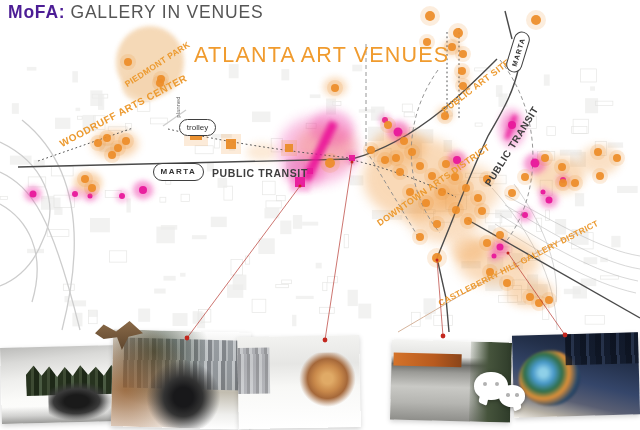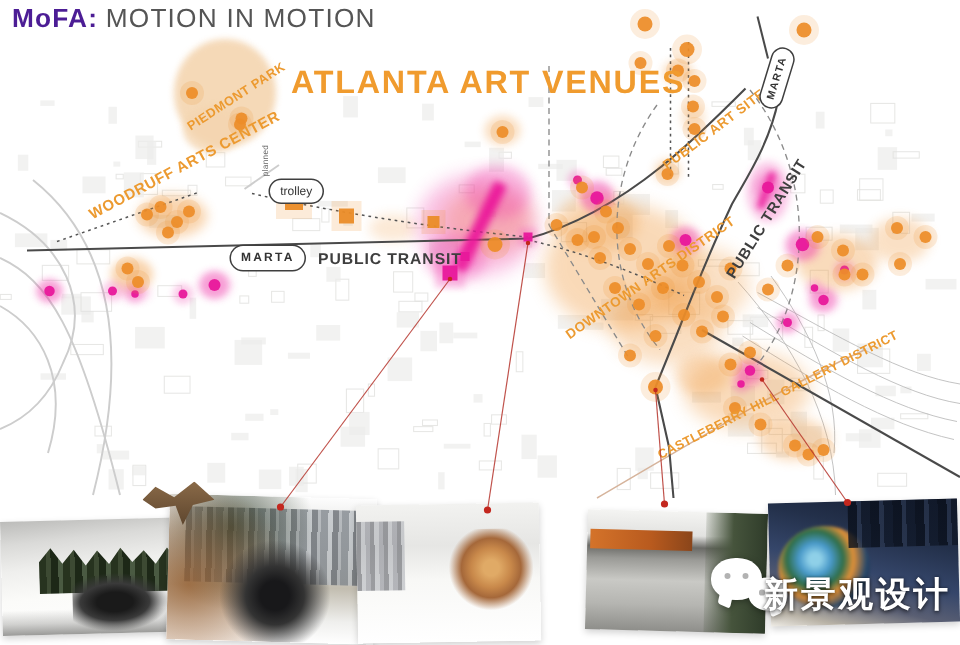--- a/index.html
+++ b/index.html
@@ -480,37 +480,37 @@
         <circle cx="549" cy="300" r="4" fill="#ed8d29" opacity="0.93"></circle>
         <rect x="184" y="122" width="24" height="24" fill="#ef8e2a" opacity="0.18"></rect>
         <rect x="190" y="128" width="12" height="12" fill="#ea8c28" opacity="0.95"></rect>
         <rect x="221" y="134" width="20" height="20" fill="#ef8e2a" opacity="0.18"></rect>
         <rect x="226" y="139" width="10" height="10" fill="#ea8c28" opacity="0.95"></rect>
         <rect x="281" y="140" width="16" height="16" fill="#ef8e2a" opacity="0.18"></rect>
         <rect x="285" y="144" width="8" height="8" fill="#ea8c28" opacity="0.95"></rect>
       </g>
     </svg>
   <div id="labels">
-      <div class="maplabel" style="left: 194px; top: 45px; font-size: 21.5px; font-weight: 700; letter-spacing: 1.2px; color: rgb(240, 155, 46); transform: rotate(0deg);">ATLANTA ART VENUES</div>
+      <div class="maplabel" style="left: 194px; top: 45px; font-size: 21.5px; font-weight: 400; letter-spacing: 1.2px; color: rgb(240, 155, 46); transform: rotate(0deg);">ATLANTA ART VENUES</div>
       <div class="maplabel" style="left: 128px; top: 80px; font-size: 8.5px; font-weight: 700; letter-spacing: 0.4px; color: rgb(236, 154, 48); transform: rotate(-33deg);">PIEDMONT PARK</div>
       <div class="maplabel" style="left: 63px; top: 139px; font-size: 10px; font-weight: 700; letter-spacing: 0.5px; color: rgb(236, 154, 48); transform: rotate(-28deg);">WOODRUFF ARTS CENTER</div>
       <div class="maplabel" style="left: 446px; top: 106px; font-size: 9px; font-weight: 700; letter-spacing: 0.4px; color: rgb(236, 154, 48); transform: rotate(-37deg);">PUBLIC ART SITES</div>
       <div class="maplabel" style="left: 381px; top: 219px; font-size: 9px; font-weight: 700; letter-spacing: 0.4px; color: rgb(236, 154, 48); transform: rotate(-35deg);">DOWNTOWN ARTS DISTRICT</div>
       <div class="maplabel" style="left: 441px; top: 299px; font-size: 8.5px; font-weight: 700; letter-spacing: 0.3px; color: rgb(236, 154, 48); transform: rotate(-27deg);">CASTLEBERRY HILL GALLERY DISTRICT</div>
       <div class="maplabel" style="left: 212px; top: 168px; font-size: 10.5px; font-weight: 700; letter-spacing: 0.6px; color: rgb(62, 62, 62); transform: rotate(0deg);">PUBLIC TRANSIT</div>
       <div class="maplabel" style="left: 492px; top: 178px; font-size: 10px; font-weight: 700; letter-spacing: 0.6px; color: rgb(62, 62, 62); transform: rotate(-58deg);">PUBLIC TRANSIT</div>
       <div class="maplabel" style="left: 181px; top: 112px; font-size: 5.5px; font-weight: 400; letter-spacing: 0.2px; color: rgb(102, 102, 102); transform: rotate(-90deg);">planned</div>
     </div>
   <div id="bubbles">
       <div class="bubble" style="left: 133px; top: 119px; width: 35px; height: 15px; font-size: 8px; font-weight: 400; letter-spacing: 0px; transform: rotate(0deg); margin-left: 46px;">trolley</div>
       <div class="bubble" style="left: 153px; top: 163px; width: 49px; height: 16px; font-size: 8px; font-weight: 700; letter-spacing: 1.5px; transform: rotate(0deg);">MARTA</div>
       <div class="bubble" style="left: 497px; top: 44px; width: 40px; height: 14px; font-size: 7px; font-weight: 700; letter-spacing: 1px; transform: rotate(-73deg);">MARTA</div>
     </div>
 
-  <h1 class="title"><span class="brand">MoFA:</span><span>MOTION IN MOTION</span></h1>
+  <h1 class="title"><span class="brand">MoFA:</span><span>GALLERY IN VENUES</span></h1>
 
   <div class="hawk"></div>
   <div class="photo p1">
       <i class="l1"></i>
       <i class="l2"></i>
     </div>
   <div class="photo p2">
       <i class="l1"></i>
       <i class="l2"></i>
     </div>
@@ -539,14 +539,13 @@
       <circle cx="443" cy="336" r="2.4" fill="#c3271e"></circle>
       <line x1="508" y1="253" x2="565" y2="335" stroke="#b5342c" stroke-width="0.8" opacity="0.85"></line>
       <circle cx="508" cy="253" r="1.5" fill="#c3271e"></circle>
       <circle cx="565" cy="335" r="2.4" fill="#c3271e"></circle>
     </svg>
 
   <div class="wm-icon">
       <span class="b1"></span>
       <span class="b2"></span>
     </div>
-  <div class="wm-text">新景观设计</div>
 </div>
 
 </body></html>

